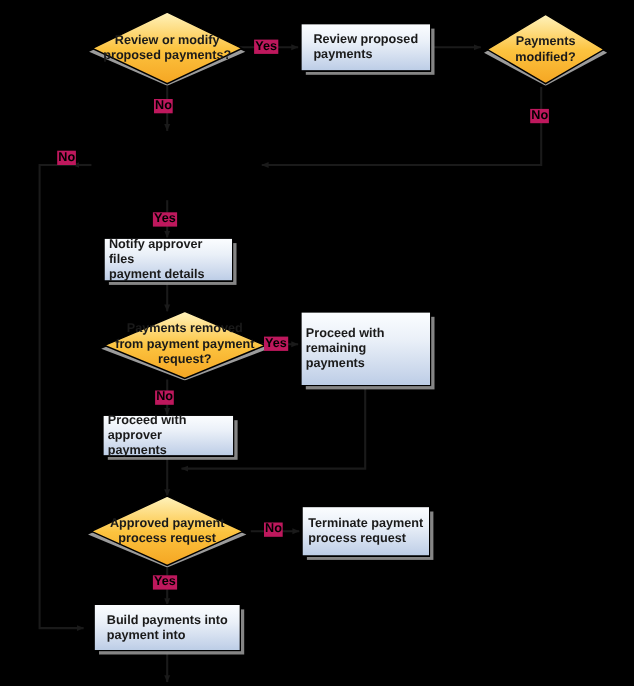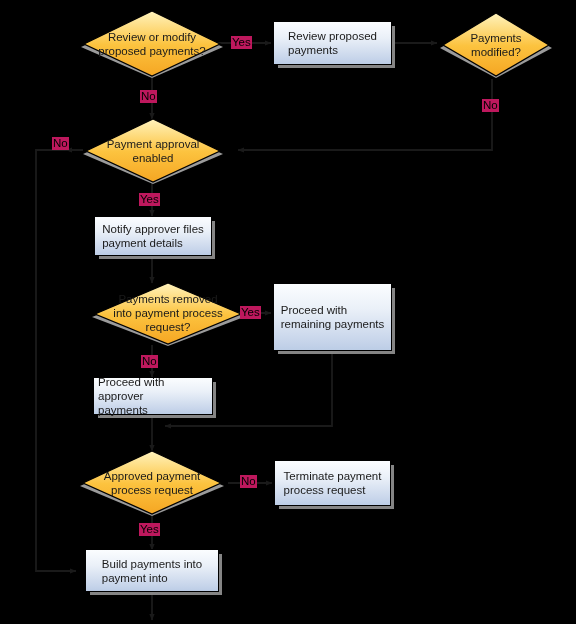--- a/index.html
+++ b/index.html
@@ -7,20 +7,21 @@
     padding: 0;
     background: #000000;
   }
   #canvas {
     position: relative;
     width: 576px;
     height: 624px;
     background: #000000;
     overflow: hidden;
     font-family: "Liberation Sans", sans-serif;
+    font-weight: bold;
   }
   svg#wires {
     position: absolute;
     left: 0; top: 0;
     width: 576px;
     height: 624px;
   }
 
   
   .node {
@@ -158,37 +159,20 @@
         </defs>
       <path d="M59,5 L115,36 L59,66 L3,36 Z" fill="#9b9b9b"></path>
       <path d="M59,1 L112,33 L59,64 L6,33 Z" fill="url(#g2)" stroke="#000" stroke-width="1.3"></path>
     </svg>
     <div class="dlabel">
       <span>Payments</span><br>
       <span>modified?</span>
     </div>
   </div>
 
-  <div class="node dec" style="left:80px; top:118px; width:146px; height:66px;">
-    <svg class="dshape" viewBox="0 0 146 66" preserveAspectRatio="none">
-      <defs>
-          <linearGradient id="g3" x1="0" y1="0" x2="0" y2="1">
-        <stop offset="0%" stop-color="#fff3bd"></stop>
-            <stop offset="52%" stop-color="#fcc33f"></stop>
-            <stop offset="100%" stop-color="#f5a623"></stop>
-      </linearGradient>
-        </defs>
-      <path d="M73,5 L143,36 L73,66 L3,36 Z" fill="#9b9b9b"></path>
-      <path d="M73,1 L140,33 L73,64 L6,33 Z" fill="url(#g3)" stroke="#000" stroke-width="1.3"></path>
-    </svg>
-    <div class="dlabel">
-      <span>Payment approval</span><br>
-      <span>enabled</span>
-    </div>
-  </div>
 
   <div class="node proc" style="left:94px; top:216px; width:118px; height:40px;">
     <div>
       <span>Notify approver files</span><br>
       <span>payment details</span>
     </div>
   </div>
 
   <div class="node dec" style="left:89px; top:282px; width:158px; height:64px;">
     <svg class="dshape" viewBox="0 0 158 64" preserveAspectRatio="none">
@@ -197,21 +181,21 @@
         <stop offset="0%" stop-color="#fff3bd"></stop>
             <stop offset="52%" stop-color="#fcc33f"></stop>
             <stop offset="100%" stop-color="#f5a623"></stop>
       </linearGradient>
         </defs>
       <path d="M79,5 L155,35 L79,64 L3,35 Z" fill="#9b9b9b"></path>
       <path d="M79,1 L152,32 L79,62 L6,32 Z" fill="url(#g4)" stroke="#000" stroke-width="1.3"></path>
     </svg>
     <div class="dlabel" style="margin-top:-2px;">
       <span>Payments removed</span><br>
-      <span>into payment process</span><br>
+      <span>from payment payment</span><br>
       <span>request?</span>
     </div>
   </div>
 
   <div class="node proc" style="left:273px; top:283px; width:119px; height:68px;">
     <div>
       <span>Proceed with</span><br>
       <span>remaining payments</span>
     </div>
   </div>

